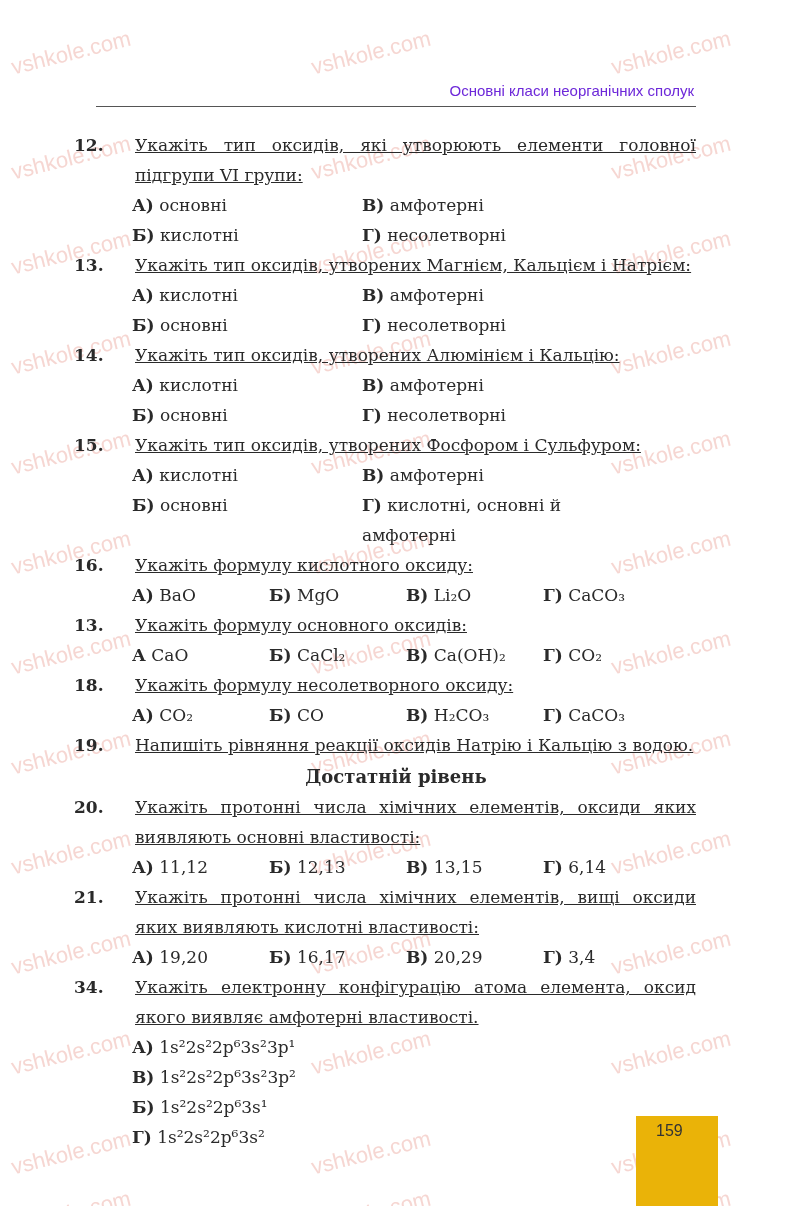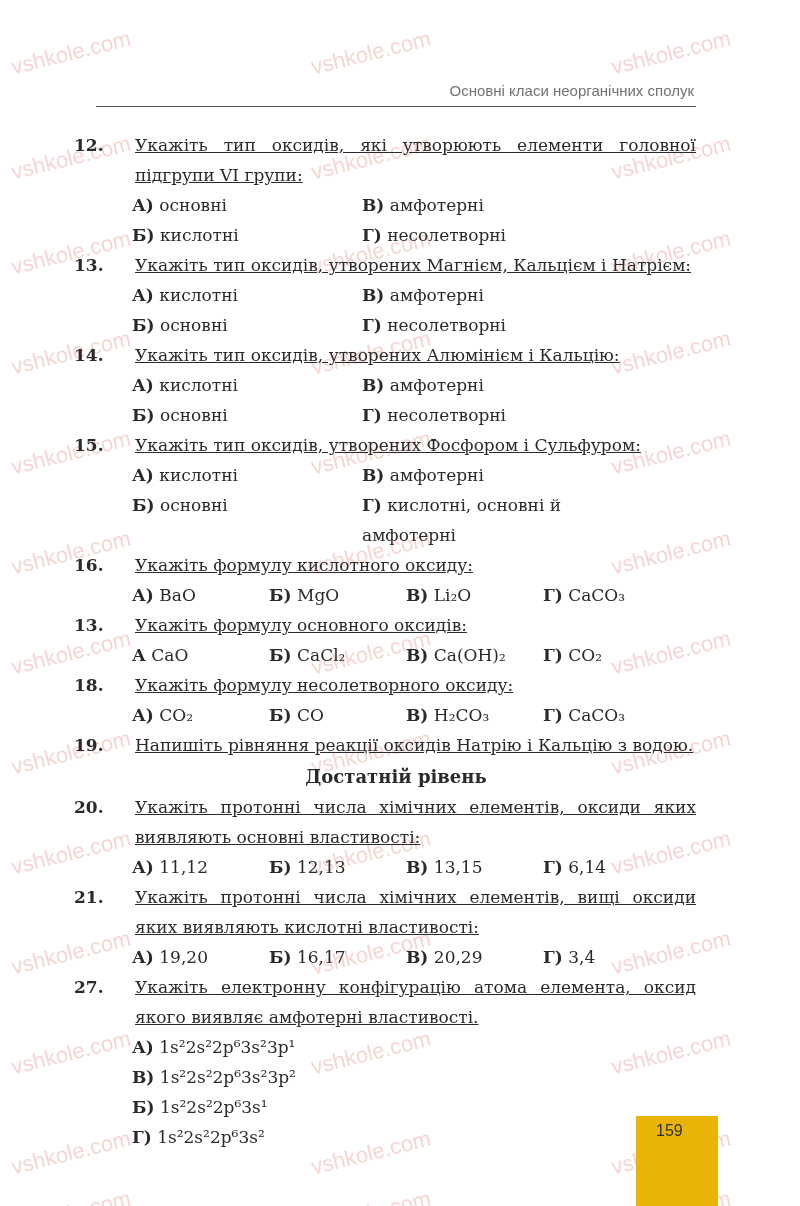--- a/index.html
+++ b/index.html
@@ -1,21 +1,21 @@
 <!DOCTYPE html>
 <html><head>
 <meta charset="utf-8">
 <style>
   html, body { margin:0; padding:0; }
   body { width:800px; height:1206px; background:#ffffff; position:relative; overflow:hidden;
          font-family:"DejaVu Serif", serif; color:#2a2a2a; }
   .wm { position:absolute; font-family:"Liberation Sans", sans-serif; font-size:22px; color:#f3c9c3;
         transform:rotate(-14deg); white-space:nowrap; pointer-events:none; opacity:0.75; }
   .header { position:absolute; left:96px; top:82px; width:600px; height:24px; border-bottom:1.5px solid #555; }
-  .header-title { position:absolute; right:2px; top:0; font-family:"Liberation Sans", sans-serif; font-size:15px; color:#737373; }
+  .header-title { position:absolute; right:2px; top:0; font-family:"Liberation Sans", sans-serif; font-size:15px; color:#6d28d9; }
   .content { position:absolute; left:96px; top:130px; width:600px; font-size:17px; line-height:30px; }
   .q { position:relative; padding-left:22px; }
   .q .num { position:absolute; left:-22px; top:0; font-weight:bold; width:40px; }
   .q .text { margin-left:17px;text-decoration:underline; }
   .opts { display:flex; flex-wrap:wrap; margin-left:36px; }
   .opts.two .opt { width:230px; }
   .opts.four .opt { width:137px; }
   .opts.two-wide .opt { width:300px; }
   .opt b { font-weight:bold; }
   .section { text-align:center; font-weight:bold; font-size:18px; margin:2px 0 0 0; }
@@ -165,21 +165,21 @@
         <span class="num">21.</span>
         <div class="text justify">Укажіть протонні числа хімічних елементів, вищі оксиди яких виявляють кислотні властивості:</div>
       </div>
       <div class="opts four">
         <div class="opt"><b>А)</b> <span>19,20</span></div>
         <div class="opt"><b>Б)</b> <span>16,17</span></div>
         <div class="opt"><b>В)</b> <span>20,29</span></div>
         <div class="opt"><b>Г)</b> <span>3,4</span></div>
       </div>
       <div class="q">
-        <span class="num">27.</span>
+        <span class="num">34.</span>
         <div class="text justify">Укажіть електронну конфігурацію атома елемента, оксид якого виявляє амфотерні властивості.</div>
       </div>
       <div class="opts two-wide">
         <div class="opt"><b>А)</b> <span>1s²2s²2p⁶3s²3p¹</span></div>
         <div class="opt"><b>В)</b> <span>1s²2s²2p⁶3s²3p²</span></div>
         <div class="opt"><b>Б)</b> <span>1s²2s²2p⁶3s¹</span></div>
         <div class="opt"><b>Г)</b> <span>1s²2s²2p⁶3s²</span></div>
       </div>
     </div>
 </div>

